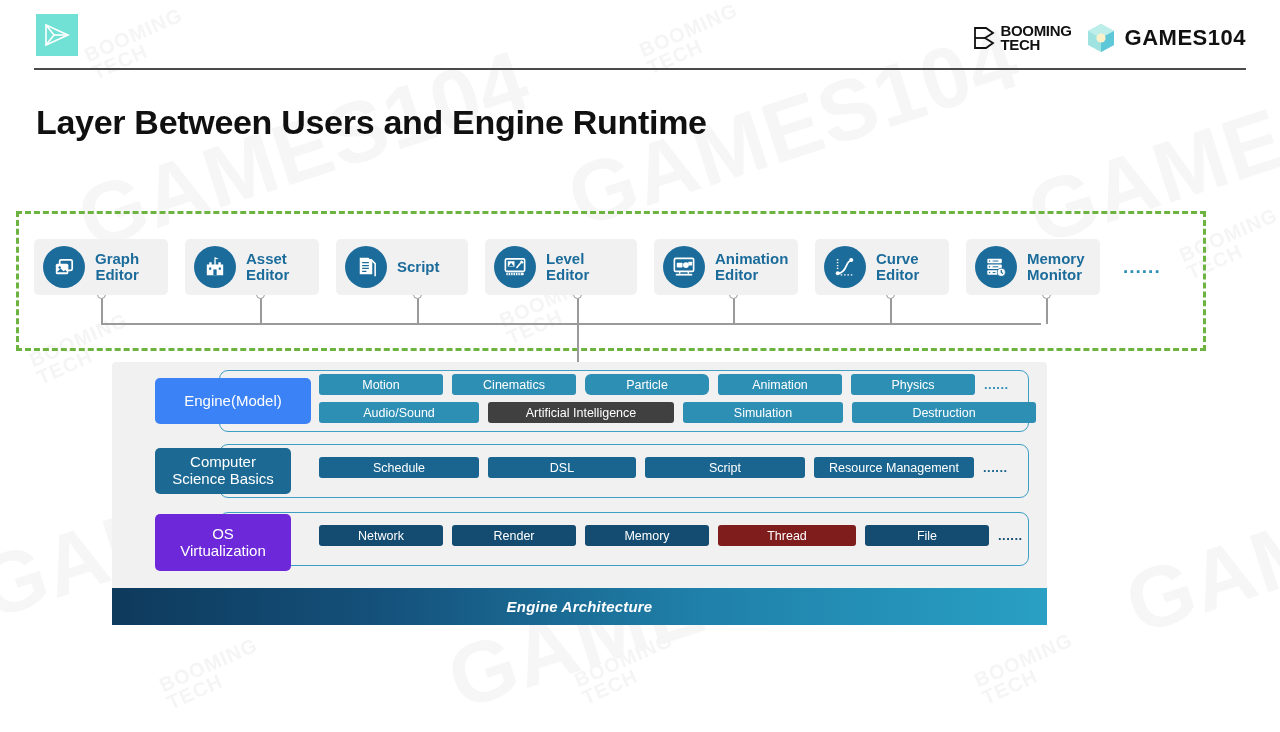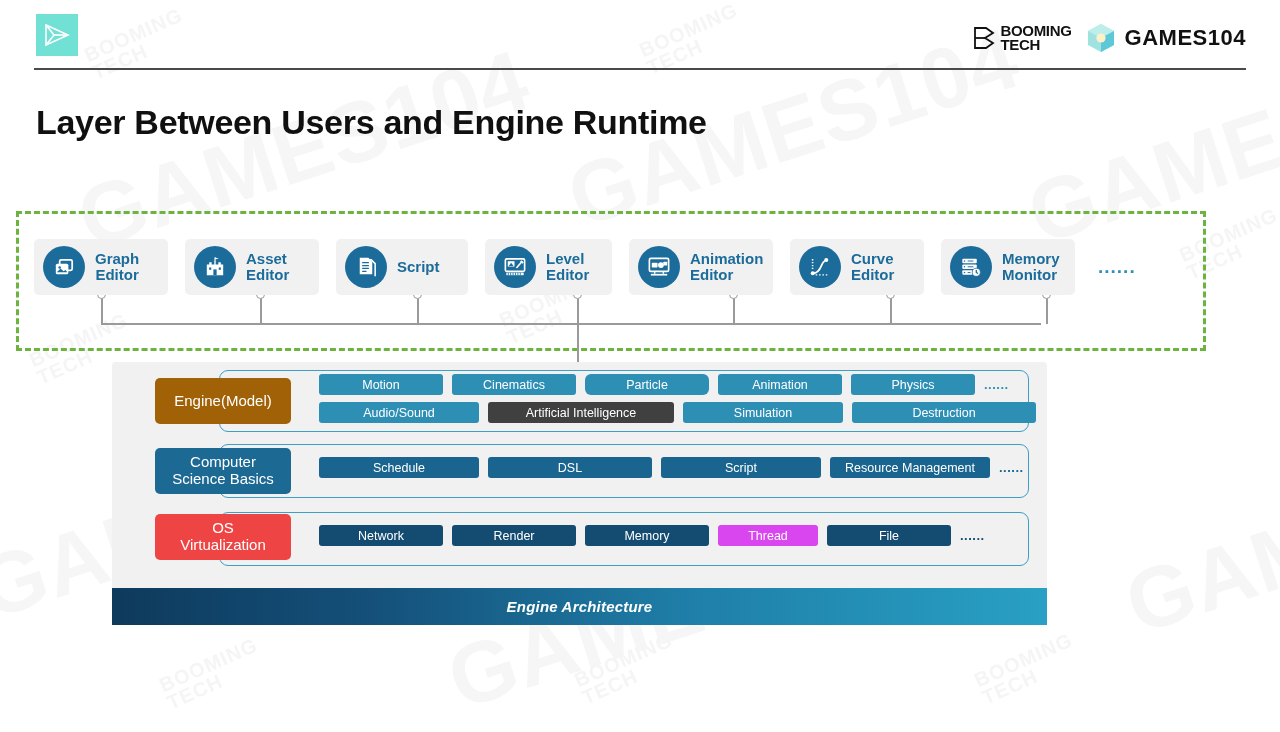--- a/index.html
+++ b/index.html
@@ -201,21 +201,21 @@
       <div class="ecard" style="width: 132px;">
         <span class="ic">
           <svg width="26" height="26" viewBox="0 0 27 27">
             <path d="M7 4 L16 4 L20 8 L20 21 L7 21 Z" fill="#ffffff"></path>
             <path d="M10 6 L19 6 L23 10 L23 23" fill="none" stroke="#ffffff" stroke-width="1.6"></path>
             <path d="M9.5 9 L16.5 9 M9.5 12 L16.5 12 M9.5 15 L16.5 15 M9.5 18 L14 18" stroke="#1c6c9b" stroke-width="1.3"></path>
           </svg>
         </span>
         <span class="lbl">Script</span>
       </div>
-      <div class="ecard" style="width: 127px;">
+      <div class="ecard" style="width: 152px;">
         <span class="ic">
           <svg width="26" height="26" viewBox="0 0 27 27">
             <rect x="3.5" y="5" width="20" height="13" rx="1.4" fill="none" stroke="#ffffff" stroke-width="1.7"></rect>
             <rect x="6" y="7.5" width="7" height="5.5" fill="#ffffff"></rect>
             <path d="M7 12.5 L9.5 9 L12 12.5 Z" fill="#1c6c9b"></path>
             <path d="M15 14.5 L21 7.5" stroke="#ffffff" stroke-width="1.6"></path>
             <path d="M20 6.5 L22.5 8.5 L21.2 10 L18.8 8 Z" fill="#ffffff"></path>
             <rect x="4.5" y="19.4" width="18" height="2.6" fill="#ffffff"></rect>
             <path d="M6.5 19.4 v2.6 M9 19.4 v2.6 M11.5 19.4 v2.6 M14 19.4 v2.6 M16.5 19.4 v2.6 M19 19.4 v2.6" stroke="#1c6c9b" stroke-width="0.9"></path>
           </svg>
@@ -265,21 +265,21 @@
           </svg>
         </span>
         <span class="lbl">Memory
 Monitor</span>
       </div>
       <div class="ellipsis-dots">......</div>
     </div>
 
   <div class="arch" id="arch-panel">
       <div class="arch-layer" style="top: 8px; height: 62px; width: 810px;"></div>
-      <div class="layer-tag" style="left: 43px; top: 16px; width: 136px; height: 46px; background: #a16207;">Engine(Model)</div>
+      <div class="layer-tag" style="left: 43px; top: 16px; width: 156px; height: 46px; background: #3b82f6;">Engine(Model)</div>
       <div class="tags" style="left: 207px; top: 12px;">
         <div class="tag-row">
           <div class="chip" style="background: rgb(46, 143, 181); width: 124px;">Motion</div>
           <div class="chip" style="background: rgb(46, 143, 181); width: 124px;">Cinematics</div>
           <div class="chip" style="background: rgb(46, 143, 181); width: 124px; border-radius: 6px;">Particle</div>
           <div class="chip" style="background: rgb(46, 143, 181); width: 124px;">Animation</div>
           <div class="chip" style="background: rgb(46, 143, 181); width: 124px;">Physics</div>
           <div class="chip-dots" style="color: rgb(46, 143, 181);">......</div>
         </div>
         <div class="tag-row">
@@ -288,35 +288,35 @@
           <div class="chip" style="background: rgb(46, 143, 181); width: 160px;">Simulation</div>
           <div class="chip" style="background: rgb(46, 143, 181); width: 184px;">Destruction</div>
         </div>
       </div>
       <div class="arch-layer" style="top: 82px; height: 54px; width: 810px;"></div>
       <div class="layer-tag" style="left: 43px; top: 86px; width: 136px; height: 46px; background: rgb(28, 106, 148);">Computer
 Science Basics</div>
       <div class="tags" style="left: 207px; top: 95px;">
         <div class="tag-row">
           <div class="chip" style="background: rgb(25, 101, 143); width: 160px;">Schedule</div>
-          <div class="chip" style="background: rgb(25, 101, 143); width: 164px;">DSL</div>
+          <div class="chip" style="background: rgb(25, 101, 143); width: 148px;">DSL</div>
           <div class="chip" style="background: rgb(25, 101, 143); width: 160px;">Script</div>
           <div class="chip" style="background: rgb(25, 101, 143); width: 160px;">Resource Management</div>
           <div class="chip-dots" style="color: rgb(25, 101, 143);">......</div>
         </div>
       </div>
       <div class="arch-layer" style="top: 150px; height: 54px; width: 810px;"></div>
-      <div class="layer-tag" style="left: 43px; top: 152px; width: 136px; height: 46px; background: #ef4444;">OS
+      <div class="layer-tag" style="left: 43px; top: 152px; width: 136px; height: 57px; background: #6d28d9;">OS
 Virtualization</div>
       <div class="tags" style="left: 207px; top: 163px;">
         <div class="tag-row">
           <div class="chip" style="background: rgb(19, 75, 113); width: 124px;">Network</div>
           <div class="chip" style="background: rgb(19, 75, 113); width: 124px;">Render</div>
           <div class="chip" style="background: rgb(19, 75, 113); width: 124px;">Memory</div>
-          <div class="chip" style="background: #d946ef; width: 100px;">Thread</div>
+          <div class="chip" style="background: #7f1d1d; width: 138px;">Thread</div>
           <div class="chip" style="background: rgb(19, 75, 113); width: 124px;">File</div>
           <div class="chip-dots" style="color: rgb(19, 75, 113);">......</div>
         </div>
       </div>
     </div>
 
   <div class="foot-bar">
     <span>Engine Architecture</span>
   </div>
 </div>

